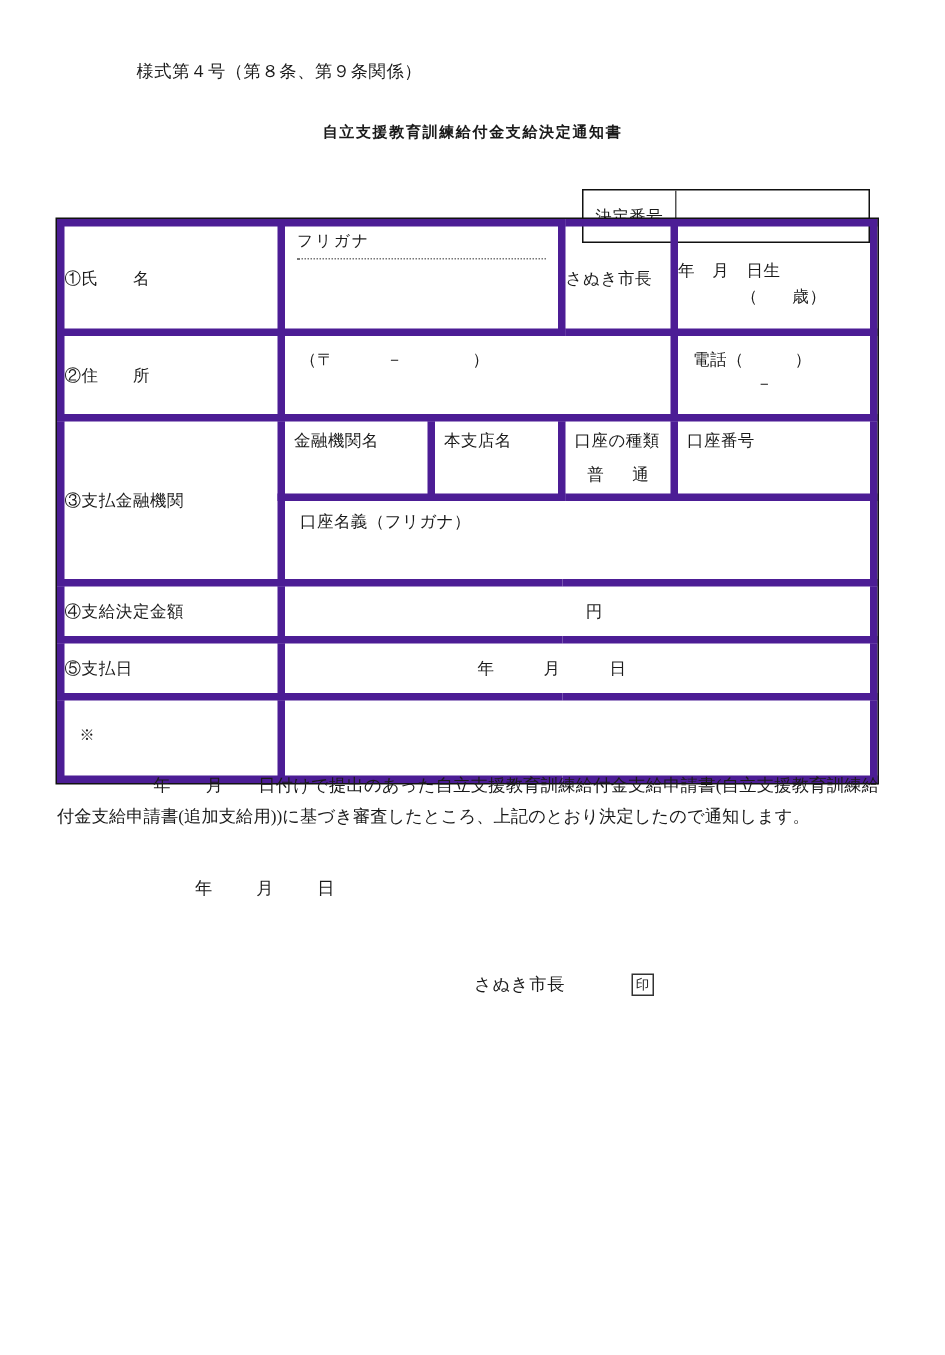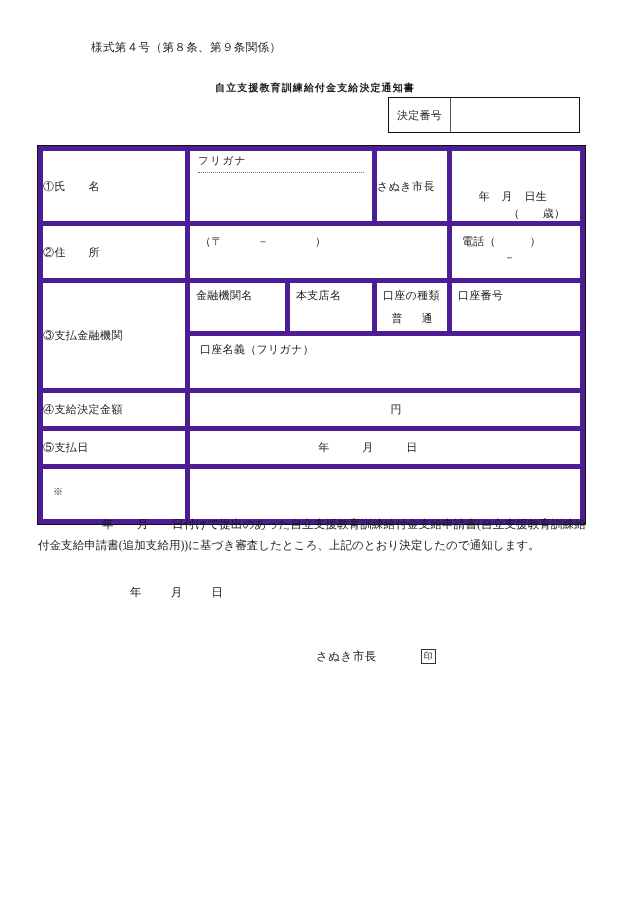--- a/index.html
+++ b/index.html
@@ -40,21 +40,21 @@
     text-align: center;
     font-size: 10px;
     font-weight: bold;
     letter-spacing: 1.1px;
   }
 
   
   .dec-strip {
     position: absolute;
     left: 388px;
-    top: 97px;
+    top: 126px;
     width: 192px;
     height: 36px;
     border: 1.6px solid #111;
     box-sizing: border-box;
     display: flex;
   }
   .dec-label {
     width: 62px;
     border-right: 1px solid #555;
     box-sizing: border-box;
@@ -120,22 +120,22 @@
     font-size: 10.5px;
     letter-spacing: 1.5px;
   }
   .furi-line {
     border-bottom: 1px dotted #777;
     height: 3px;
     margin-top: 1px;
   }
 
   .birth-cell {
-    text-align: center;
-    padding-top: 38px;
+    text-align: left;
+    padding-top: 22px;
     box-sizing: border-box;
     height: 100%;
     letter-spacing: 0.4px;
   }
   .birth-line1 { padding-right: 6px; }
   .birth-line2 { padding-left: 42px; padding-top: 2px; }
 
   .zip-line { padding: 8px 0 0 10px; letter-spacing: 0.5px; }
   .tel-line1 { padding: 8px 12px 0 10px; letter-spacing: 0.3px; }
   .tel-line2 { padding: 1px 0 0 52px; letter-spacing: 0.3px; }

